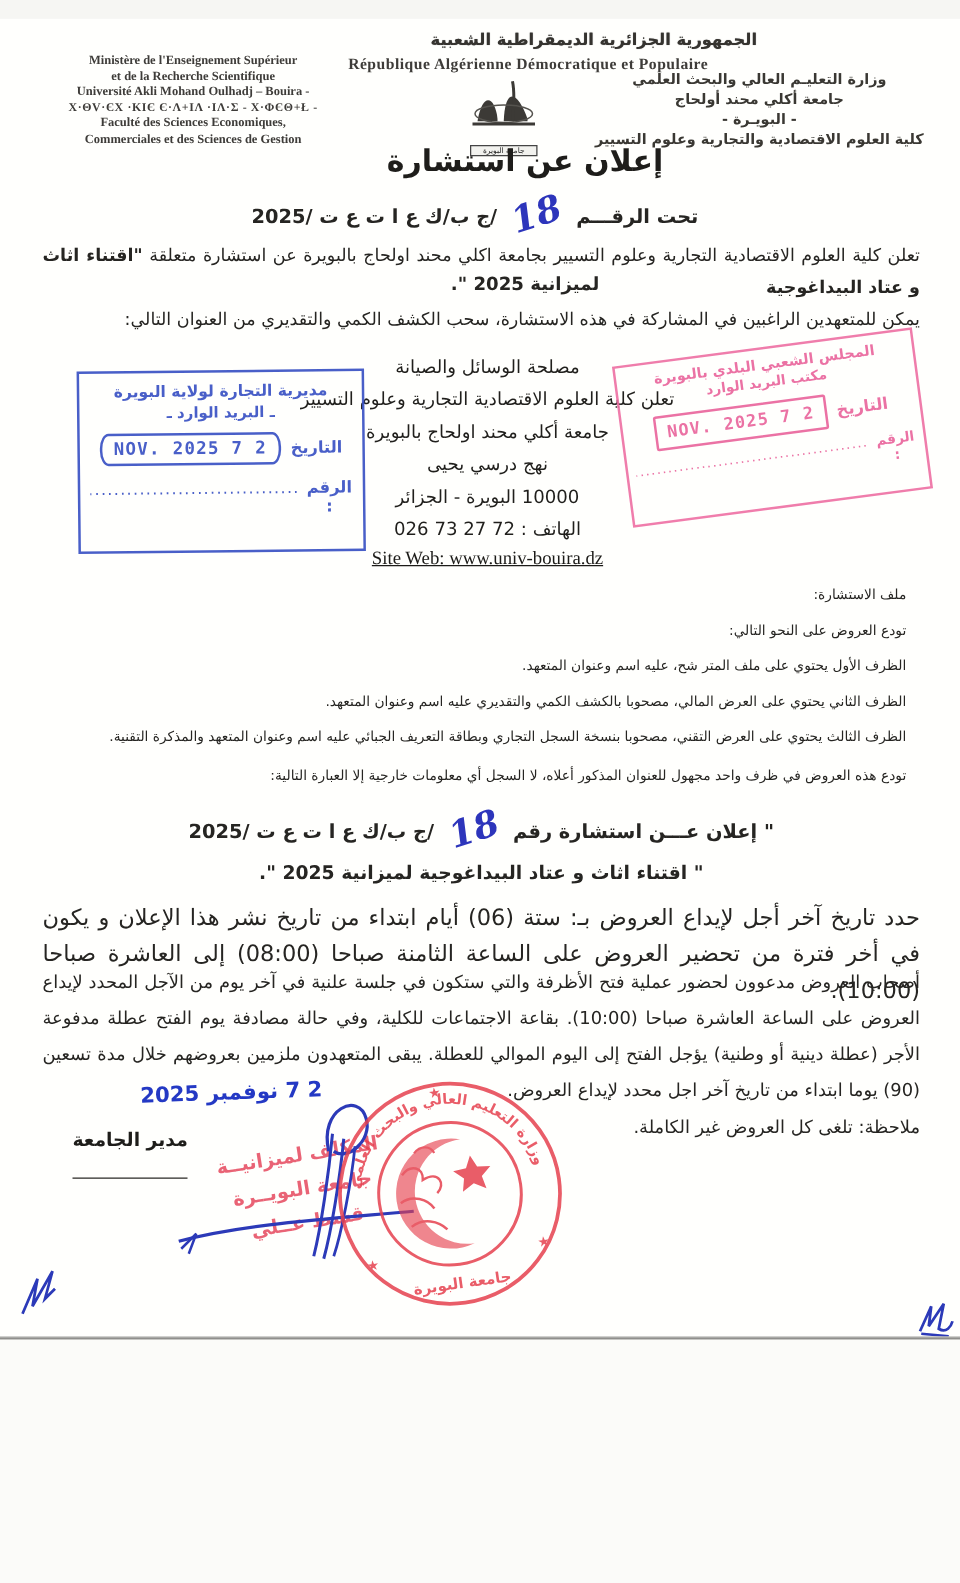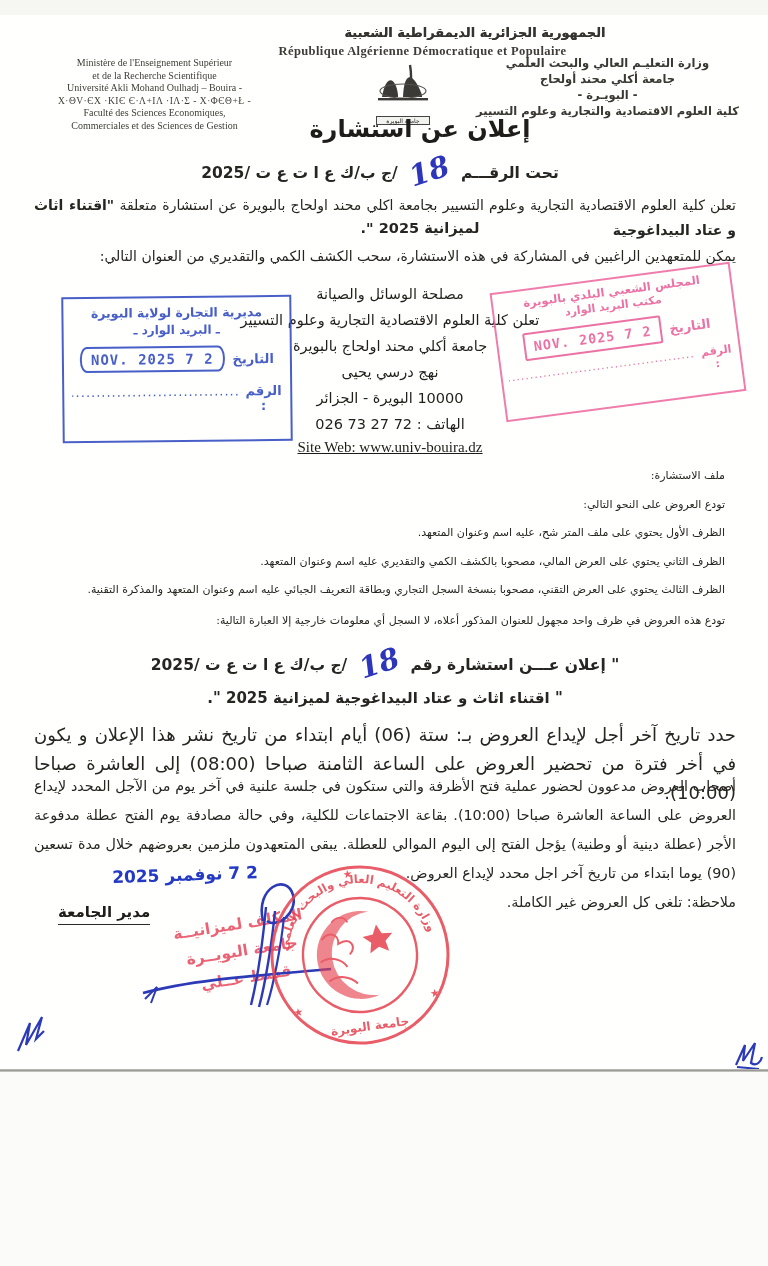--- a/index.html
+++ b/index.html
@@ -12,22 +12,22 @@
 
   .abs { position:absolute; }
   .ctr { text-align:center; }
   .rtl { direction:rtl; unicode-bidi:embed; }
 
   
   .republic-ar { left:330px; top:10px; width:290px; font-size:13px; font-weight:bold; color:#35332f;
                  text-shadow:0 0 .6px #555; }
   .republic-fr { left:225px; top:29px; width:395px; font-family:"Liberation Serif",serif;
                  font-size:12.5px; font-weight:bold; letter-spacing:.4px; color:#3e3c39; }
-  .ministry-fr { left:42px; top:42px; width:225px; font-family:"Liberation Serif",serif;
-                 font-size:10px; font-weight:normal; line-height:12.5px; color:#3e3c39; }
+  .ministry-fr { left:42px; top:28px; width:225px; font-family:"Liberation Serif",serif;
+                 font-size:10px; font-weight:bold; line-height:12.5px; color:#3e3c39; }
   .ministry-fr div:nth-child(4){ font-size:9.5px; letter-spacing:.5px; }
   .ministry-ar { left:455px; top:40px; width:305px; font-size:11.5px; font-weight:bold;
                  line-height:16px; color:#3a3833; }
   .logo { left:370px; top:46px; width:66px; height:62px; }
   .logo .cap { font-size:6px; text-align:center; color:#222; border:1px solid #444; padding:0 1px;
                display:block; width:54px; margin:1px auto 0; background:#f2f2ee; }
 
   .doc-title { left:240px; top:100px; width:360px; font-size:24px; font-weight:bold; color:#1e1d1a; }
 
   .ref-line { left:160px; top:136px; width:440px; font-size:15.5px; font-weight:bold; height:40px; }
@@ -72,21 +72,21 @@
   .env-label1 { left:110px; top:628px; width:550px; font-size:15.5px; font-weight:bold; height:42px; }
   .env-label2 { left:160px; top:674px; width:450px; font-size:15px; font-weight:bold; }
 
   .deadline { left:34px; top:705px; width:702px; font-size:18px; line-height:29px; text-align:justify; }
   .opening  { left:34px; top:757px; width:702px; font-size:14.3px; line-height:29px; text-align:justify; }
   .note-line { text-align:right; }
 
   .hand-date { left:88px; top:850px; width:170px; font-size:17px; font-weight:bold; color:#2439c4;
                transform:rotate(-2deg); letter-spacing:1px; }
   .signer { left:58px; top:888px; font-size:15px; font-weight:bold; color:#1e1d1a;
-            border-bottom:1.6px solid #2a2925; padding-bottom:3px; }
+            border-bottom:1.6px solid #2a2925; padding-bottom:21px; }
 
   .budget-stamp { left:142px; top:896px; width:200px; color:#e43d54; font-size:15.5px; font-weight:bold;
                   line-height:27px; transform:rotate(-9deg); opacity:.8; text-align:center;
                   letter-spacing:1px; }
   svg .red { stroke:#e6414f; fill:none; }
   .sig-svg path { stroke:#2c3ab8; fill:none; }
 
   .paraph-l { left:14px;  top:998px; }
   .paraph-r { left:733px; top:1024px; }
 </style>

